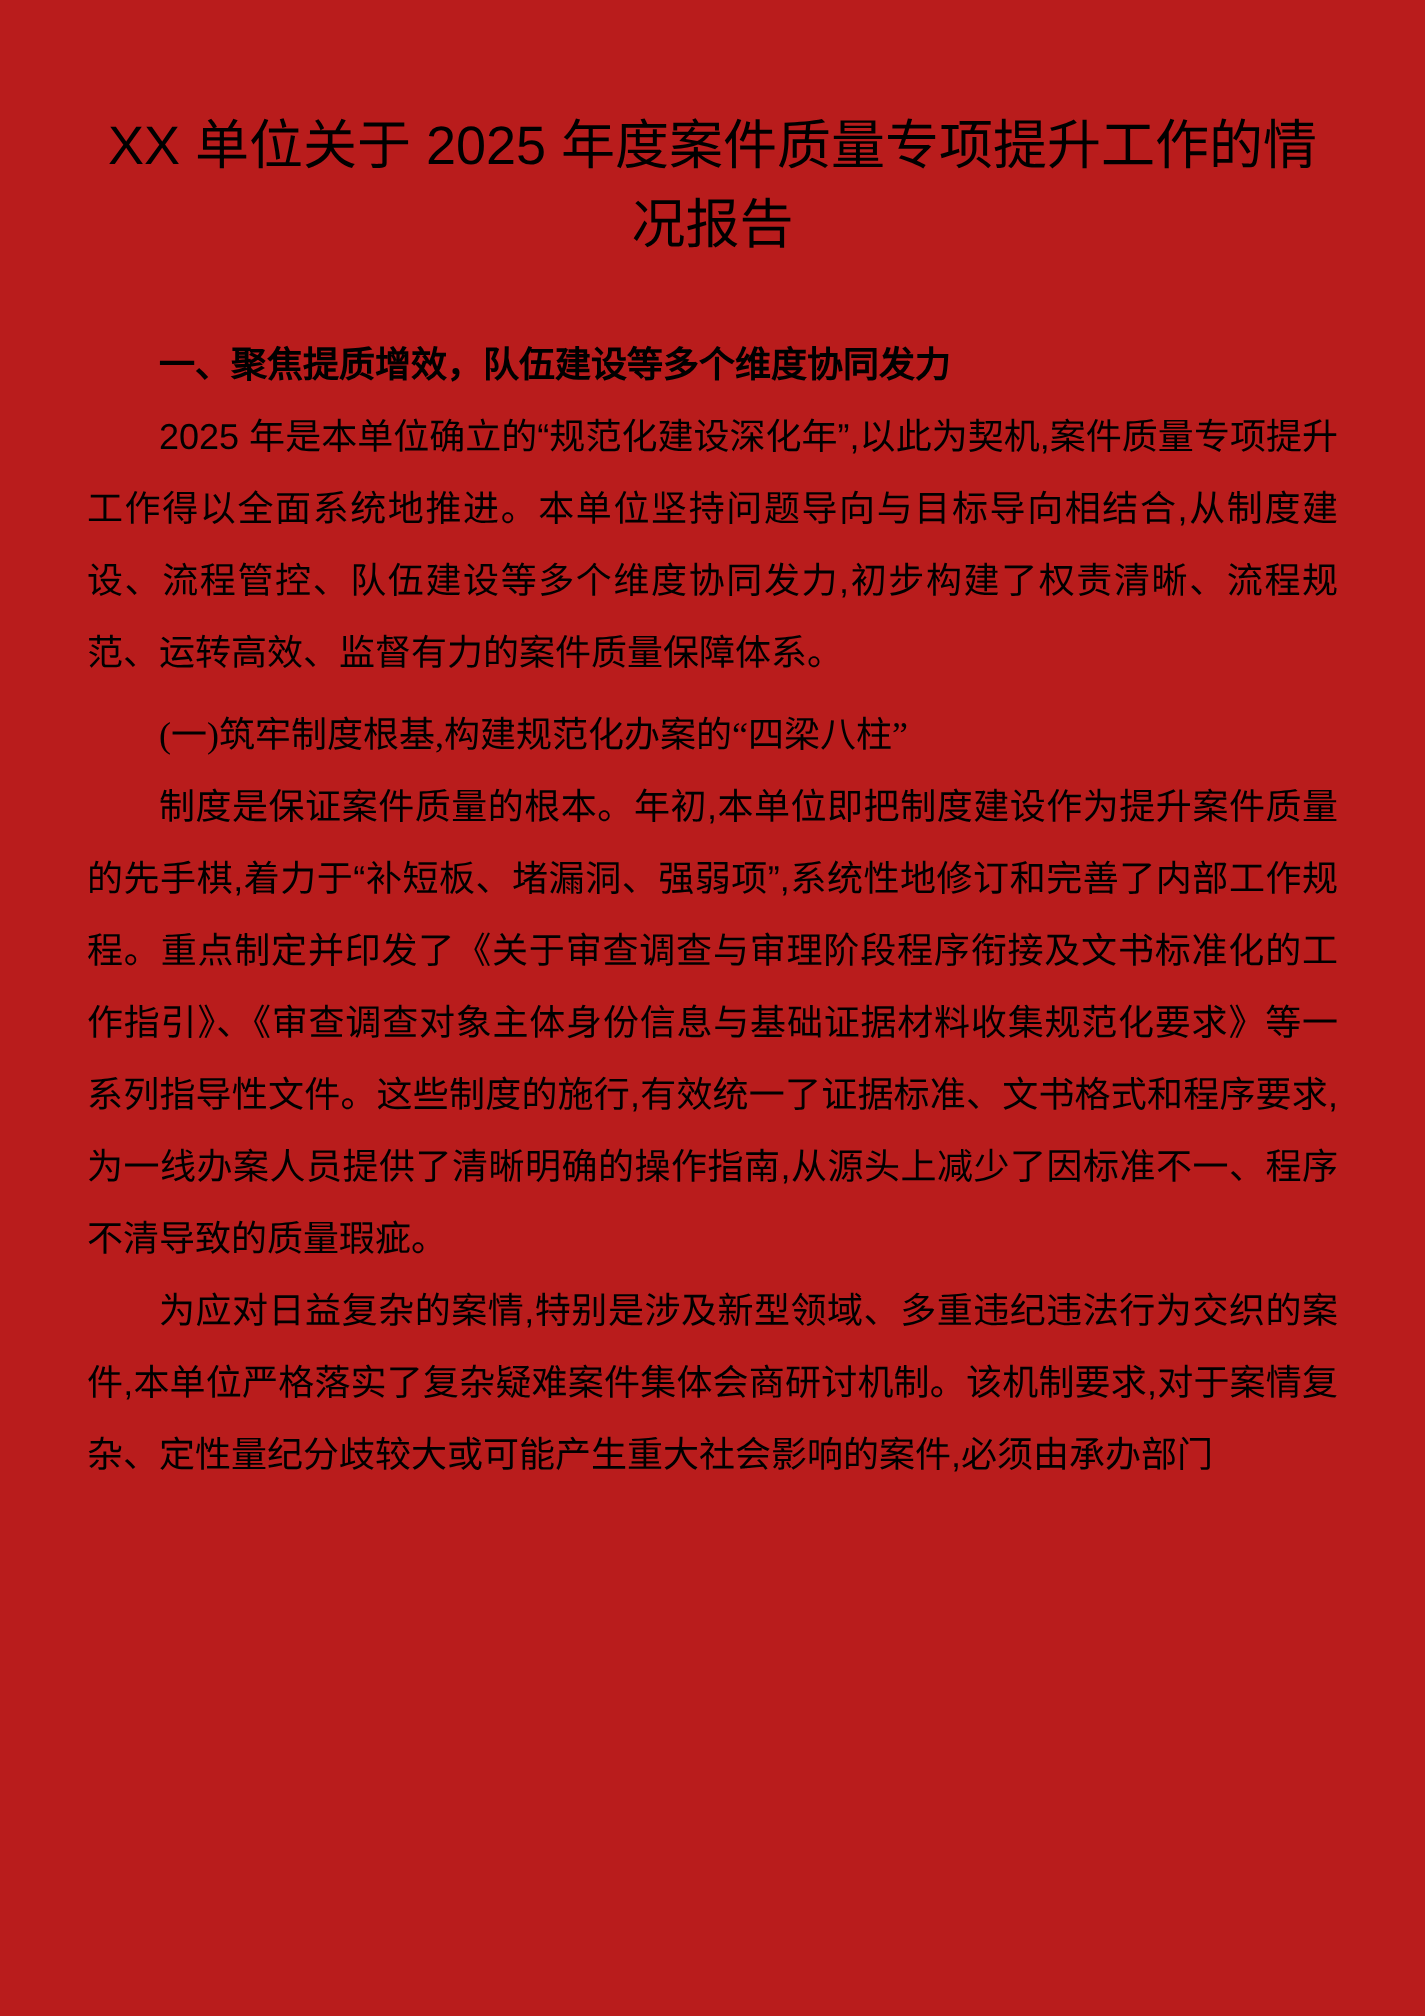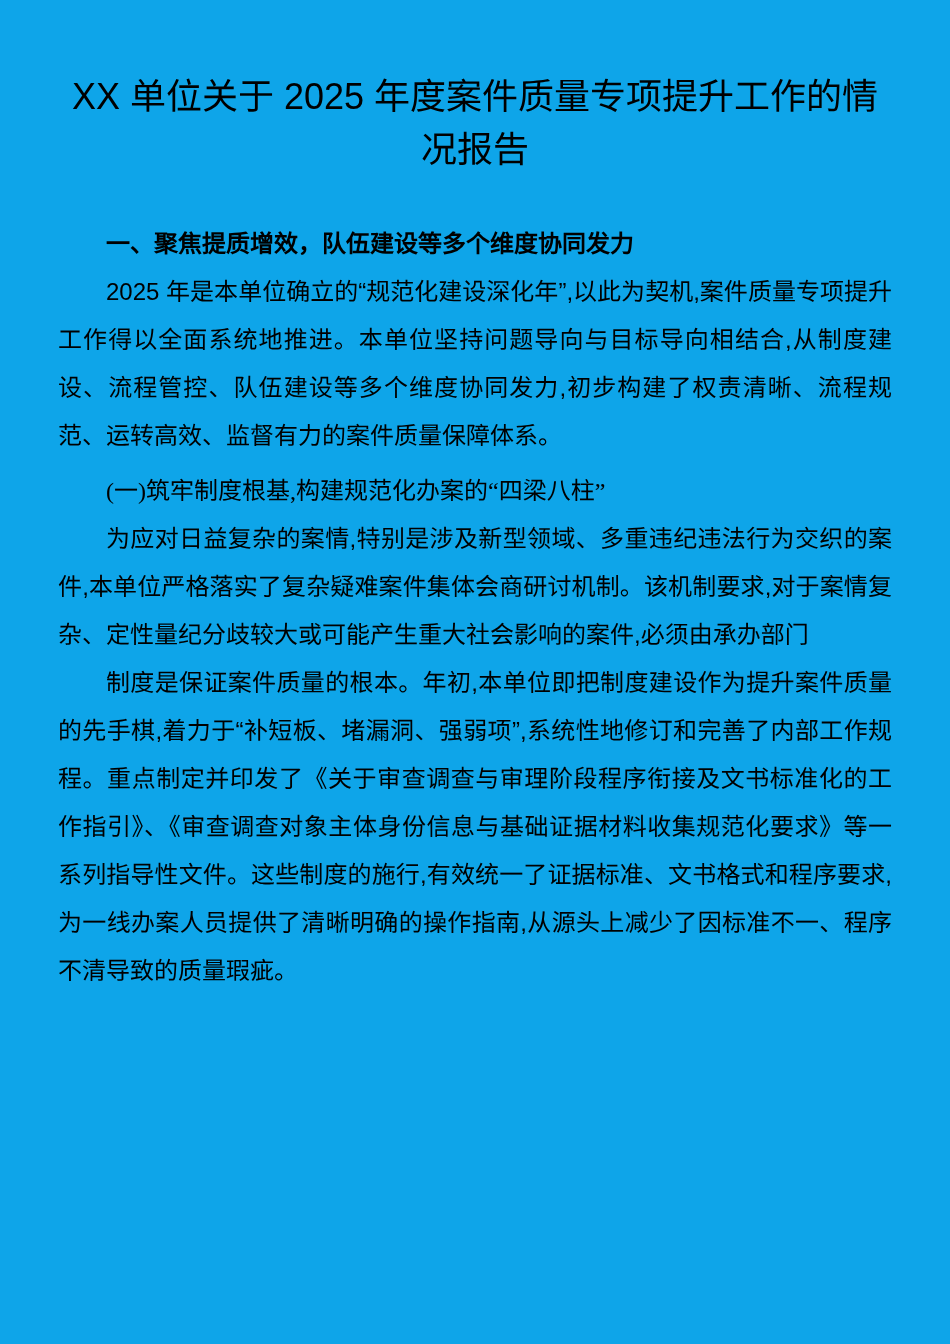--- a/index.html
+++ b/index.html
@@ -12,21 +12,21 @@
     height: 1344px;
     overflow: hidden;
     color: #000000;
     font-family: "Liberation Sans", sans-serif;
   }
   .page {
     box-sizing: border-box;
     width: 950px;
     height: 1344px;
     padding: 70px 58px 0 58px;
-    background: #0ea5e9;
+    background: #b91c1c;
   }
   .doc-title {
     margin: 0 0 44px 0;
     font-size: 36px;
     line-height: 53px;
     font-weight: normal;
     text-align: center;
   }
   .para {
     margin: 0;
@@ -47,16 +47,16 @@
 </style>
 </head>
 <body>
 
 <div class="page">
   <h1 class="doc-title">XX 单位关于 2025 年度案件质量专项提升工作的情况报告</h1>
   <div id="doc-body">
       <p class="para heading">一、聚焦提质增效，队伍建设等多个维度协同发力</p>
       <p class="para">2025 年是本单位确立的“规范化建设深化年”,以此为契机,案件质量专项提升工作得以全面系统地推进。本单位坚持问题导向与目标导向相结合,从制度建设、流程管控、队伍建设等多个维度协同发力,初步构建了权责清晰、流程规范、运转高效、监督有力的案件质量保障体系。</p>
       <p class="para subheading">(一)筑牢制度根基,构建规范化办案的“四梁八柱”</p>
+      <p class="para">制度是保证案件质量的根本。年初,本单位即把制度建设作为提升案件质量的先手棋,着力于“补短板、堵漏洞、强弱项”,系统性地修订和完善了内部工作规程。重点制定并印发了《关于审查调查与审理阶段程序衔接及文书标准化的工作指引》、《审查调查对象主体身份信息与基础证据材料收集规范化要求》等一系列指导性文件。这些制度的施行,有效统一了证据标准、文书格式和程序要求,为一线办案人员提供了清晰明确的操作指南,从源头上减少了因标准不一、程序不清导致的质量瑕疵。</p>
       <p class="para">为应对日益复杂的案情,特别是涉及新型领域、多重违纪违法行为交织的案件,本单位严格落实了复杂疑难案件集体会商研讨机制。该机制要求,对于案情复杂、定性量纪分歧较大或可能产生重大社会影响的案件,必须由承办部门</p>
-      <p class="para">制度是保证案件质量的根本。年初,本单位即把制度建设作为提升案件质量的先手棋,着力于“补短板、堵漏洞、强弱项”,系统性地修订和完善了内部工作规程。重点制定并印发了《关于审查调查与审理阶段程序衔接及文书标准化的工作指引》、《审查调查对象主体身份信息与基础证据材料收集规范化要求》等一系列指导性文件。这些制度的施行,有效统一了证据标准、文书格式和程序要求,为一线办案人员提供了清晰明确的操作指南,从源头上减少了因标准不一、程序不清导致的质量瑕疵。</p>
     </div>
 </div>
 
 </body></html>

